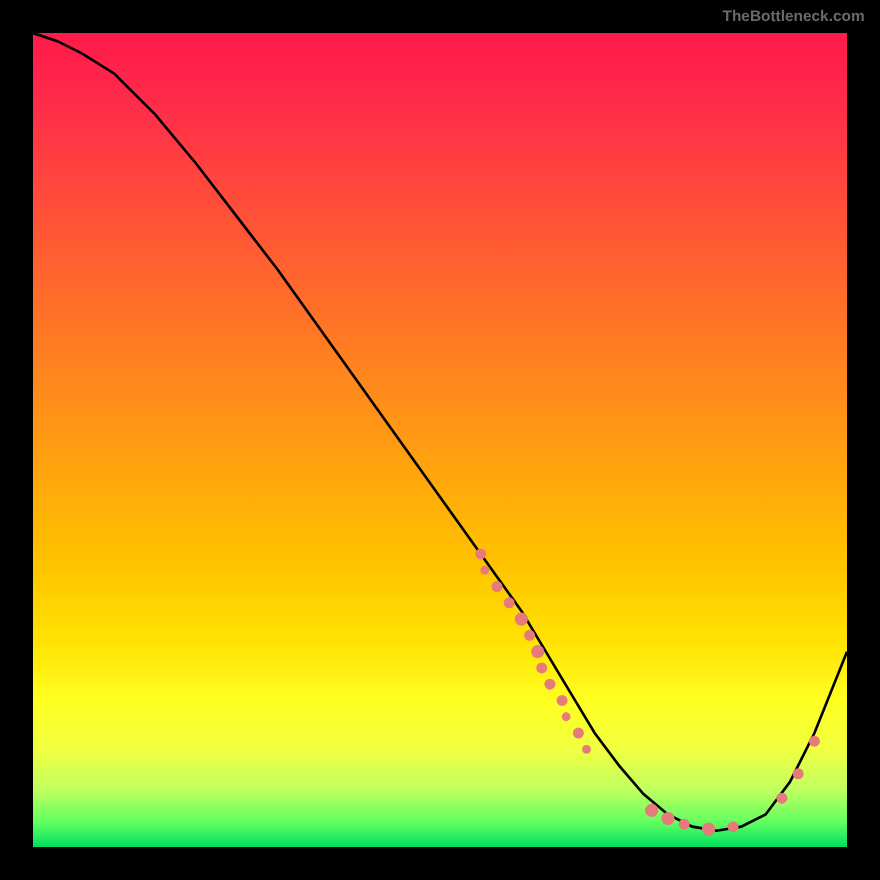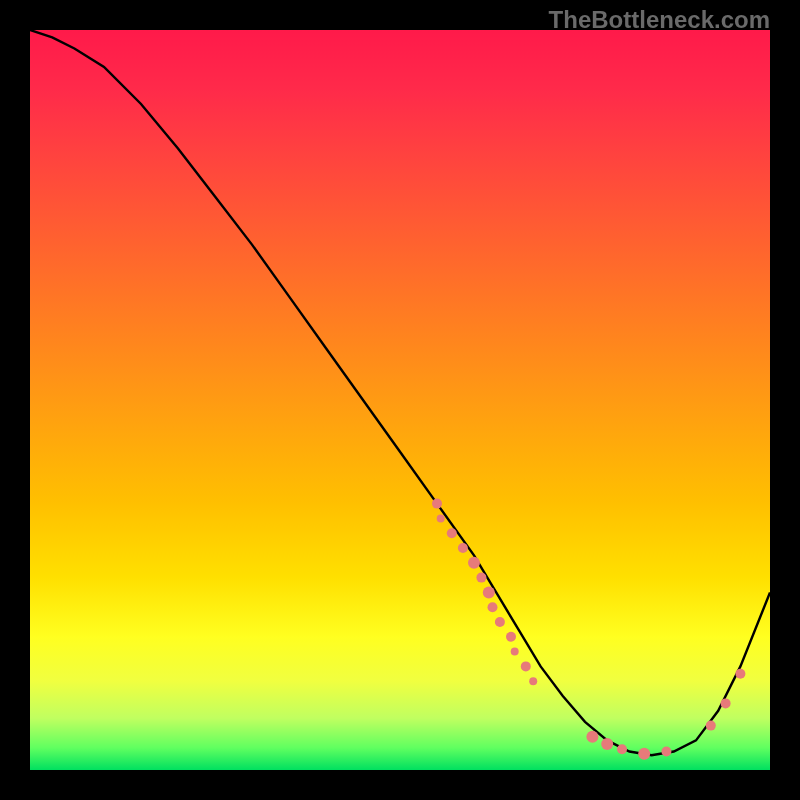--- a/index.html
+++ b/index.html
@@ -1,17 +1,17 @@
 <!DOCTYPE html>
 <html><head>
 <meta charset="utf-8">
 <style>
   * { margin: 0; padding: 0; box-sizing: border-box; }
   body { width: 800px; height: 800px; background: #000; position: relative; font-family: Arial, sans-serif; }
-  .watermark { position: absolute; top: 6px; right: 30px; color: #6a6a6a; font-size: 24px; font-weight: bold; z-index: 10; }
+  .watermark { position: absolute; top: 6px; right: 14px; color: #6a6a6a; font-size: 14px; font-weight: bold; z-index: 10; }
   .plot-area { position: absolute; left: 30px; top: 30px; width: 740px; height: 740px; overflow: hidden; }
   .gradient-bg { position: absolute; inset: 0; background: linear-gradient(to bottom,
     #ff1a4a 0%,
     #ff2a4a 8%,
     #ff4040 16%,
     #ff6030 28%,
     #ff8020 40%,
     #ffa010 52%,
     #ffc000 64%,
     #ffe000 74%,

